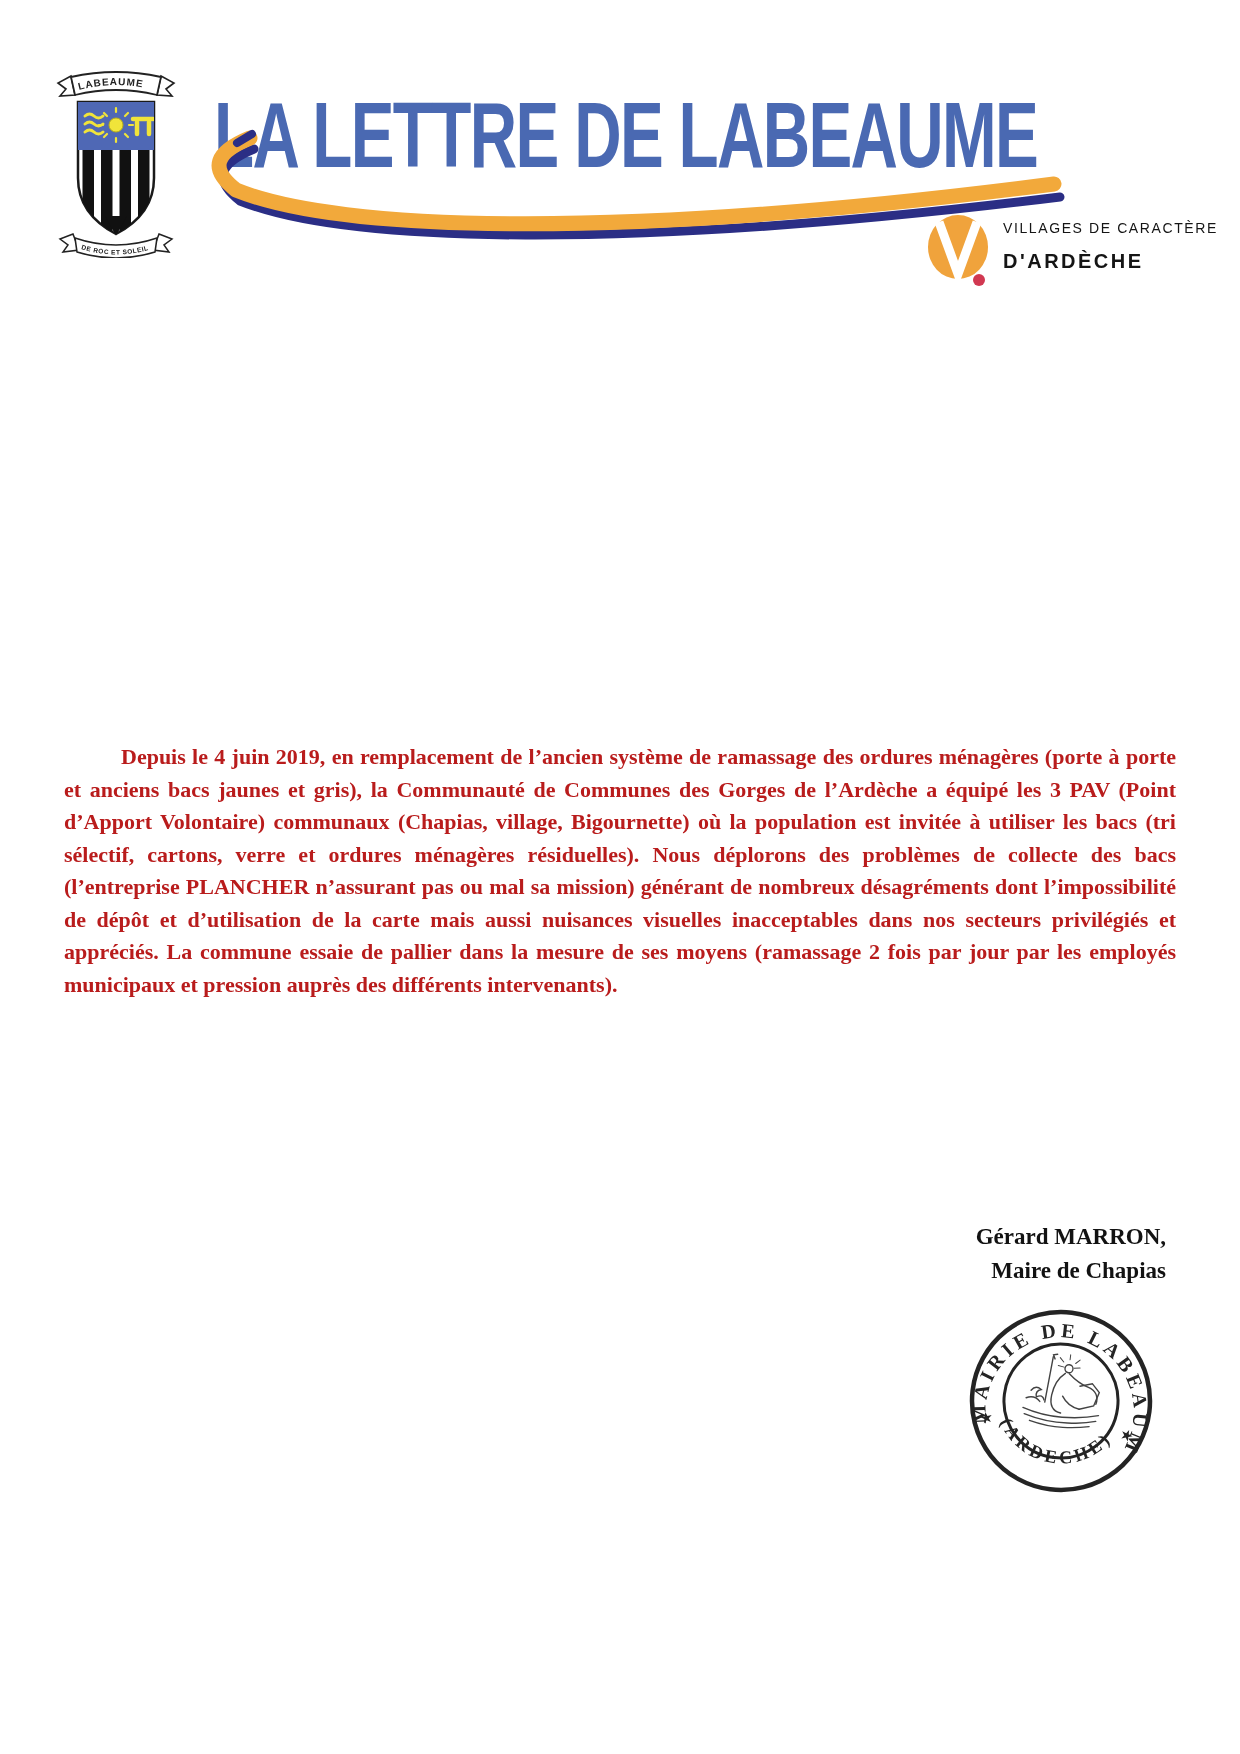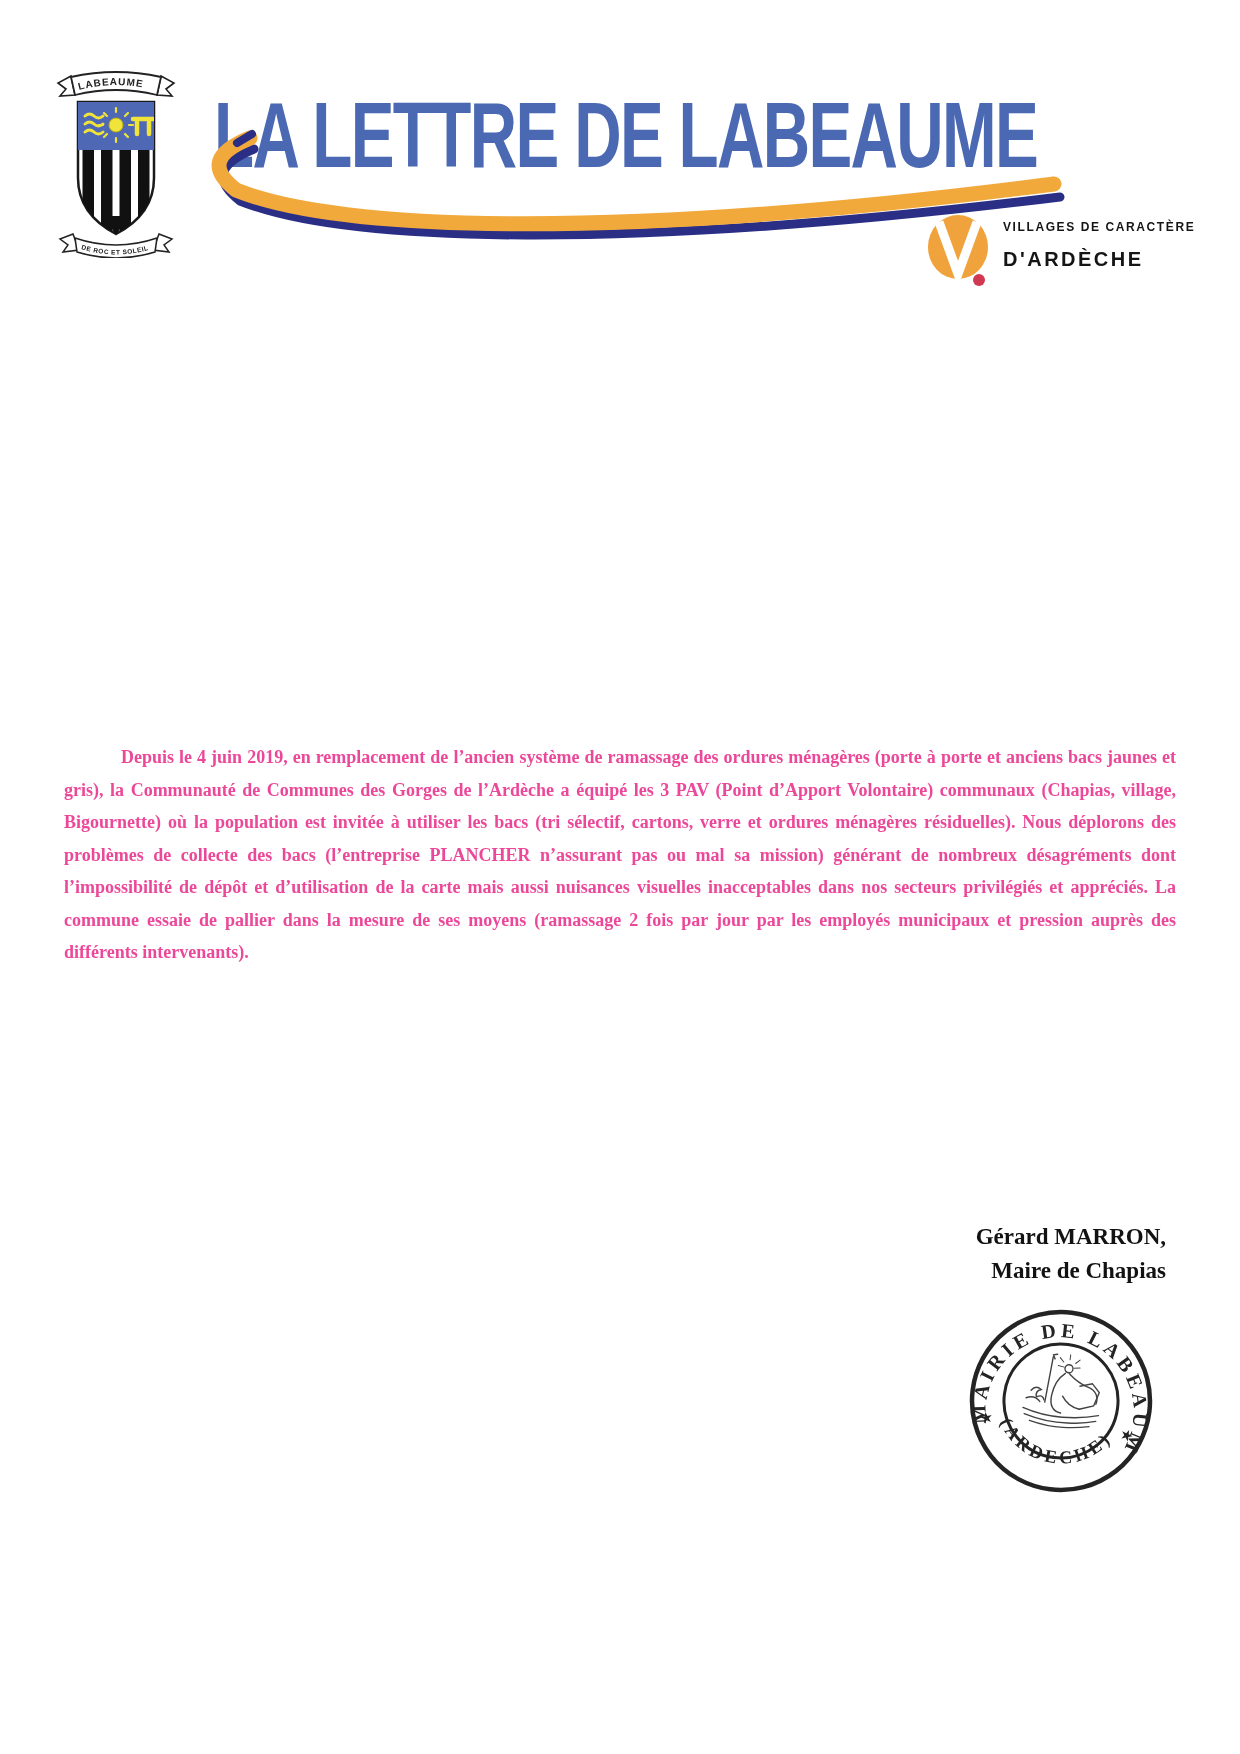--- a/index.html
+++ b/index.html
@@ -25,38 +25,38 @@
     color:#4a69b2;
     white-space:nowrap;
     transform:scale(0.82,1.15);
     transform-origin:left top;
   }
   .swoosh { position:absolute; left:190px; top:116px; width:882px; height:128px; }
 
   .partner-logo { position:absolute; left:926px; top:214px; display:flex; align-items:flex-start; }
   .partner-logo-mark { width:68px; height:78px; flex:0 0 auto; }
   .partner-logo-text { margin-left:9px; margin-top:6px; font-family:"Liberation Sans", sans-serif; color:#151515; }
-  .partner-line1 { font-size:12px; font-weight:bold; letter-spacing:1.6px; white-space:nowrap; }
+  .partner-line1 { font-size:14px; font-weight:normal; letter-spacing:1.6px; white-space:nowrap; }
   .partner-line2 { font-size:20px; font-weight:bold; letter-spacing:2.5px; white-space:nowrap; margin-top:14px; }
 
   
   .article-title {
     position:absolute; left:150px; right:150px; top:538px;
     text-align:center;
     font-size:26px; line-height:42px;
     font-weight:bold;
     color:#1b74ba;
   }
   .para {
     position:absolute; left:64px; right:64px;
-    font-size:18px; line-height:32.5px;
+    font-size:22px; line-height:32.5px;
     font-weight:bold;
     text-align:justify;
     text-indent:57px;
-    color:#ec4899;
+    color:#b91c1c;
   }
   .para-1 { top:741px; }
   .para-2 { top:1051px; }
 
   .signature {
     position:absolute; right:74px; top:1220px;
     text-align:right;
     font-size:23px; line-height:34px;
     font-weight:bold;
     color:#121212;

